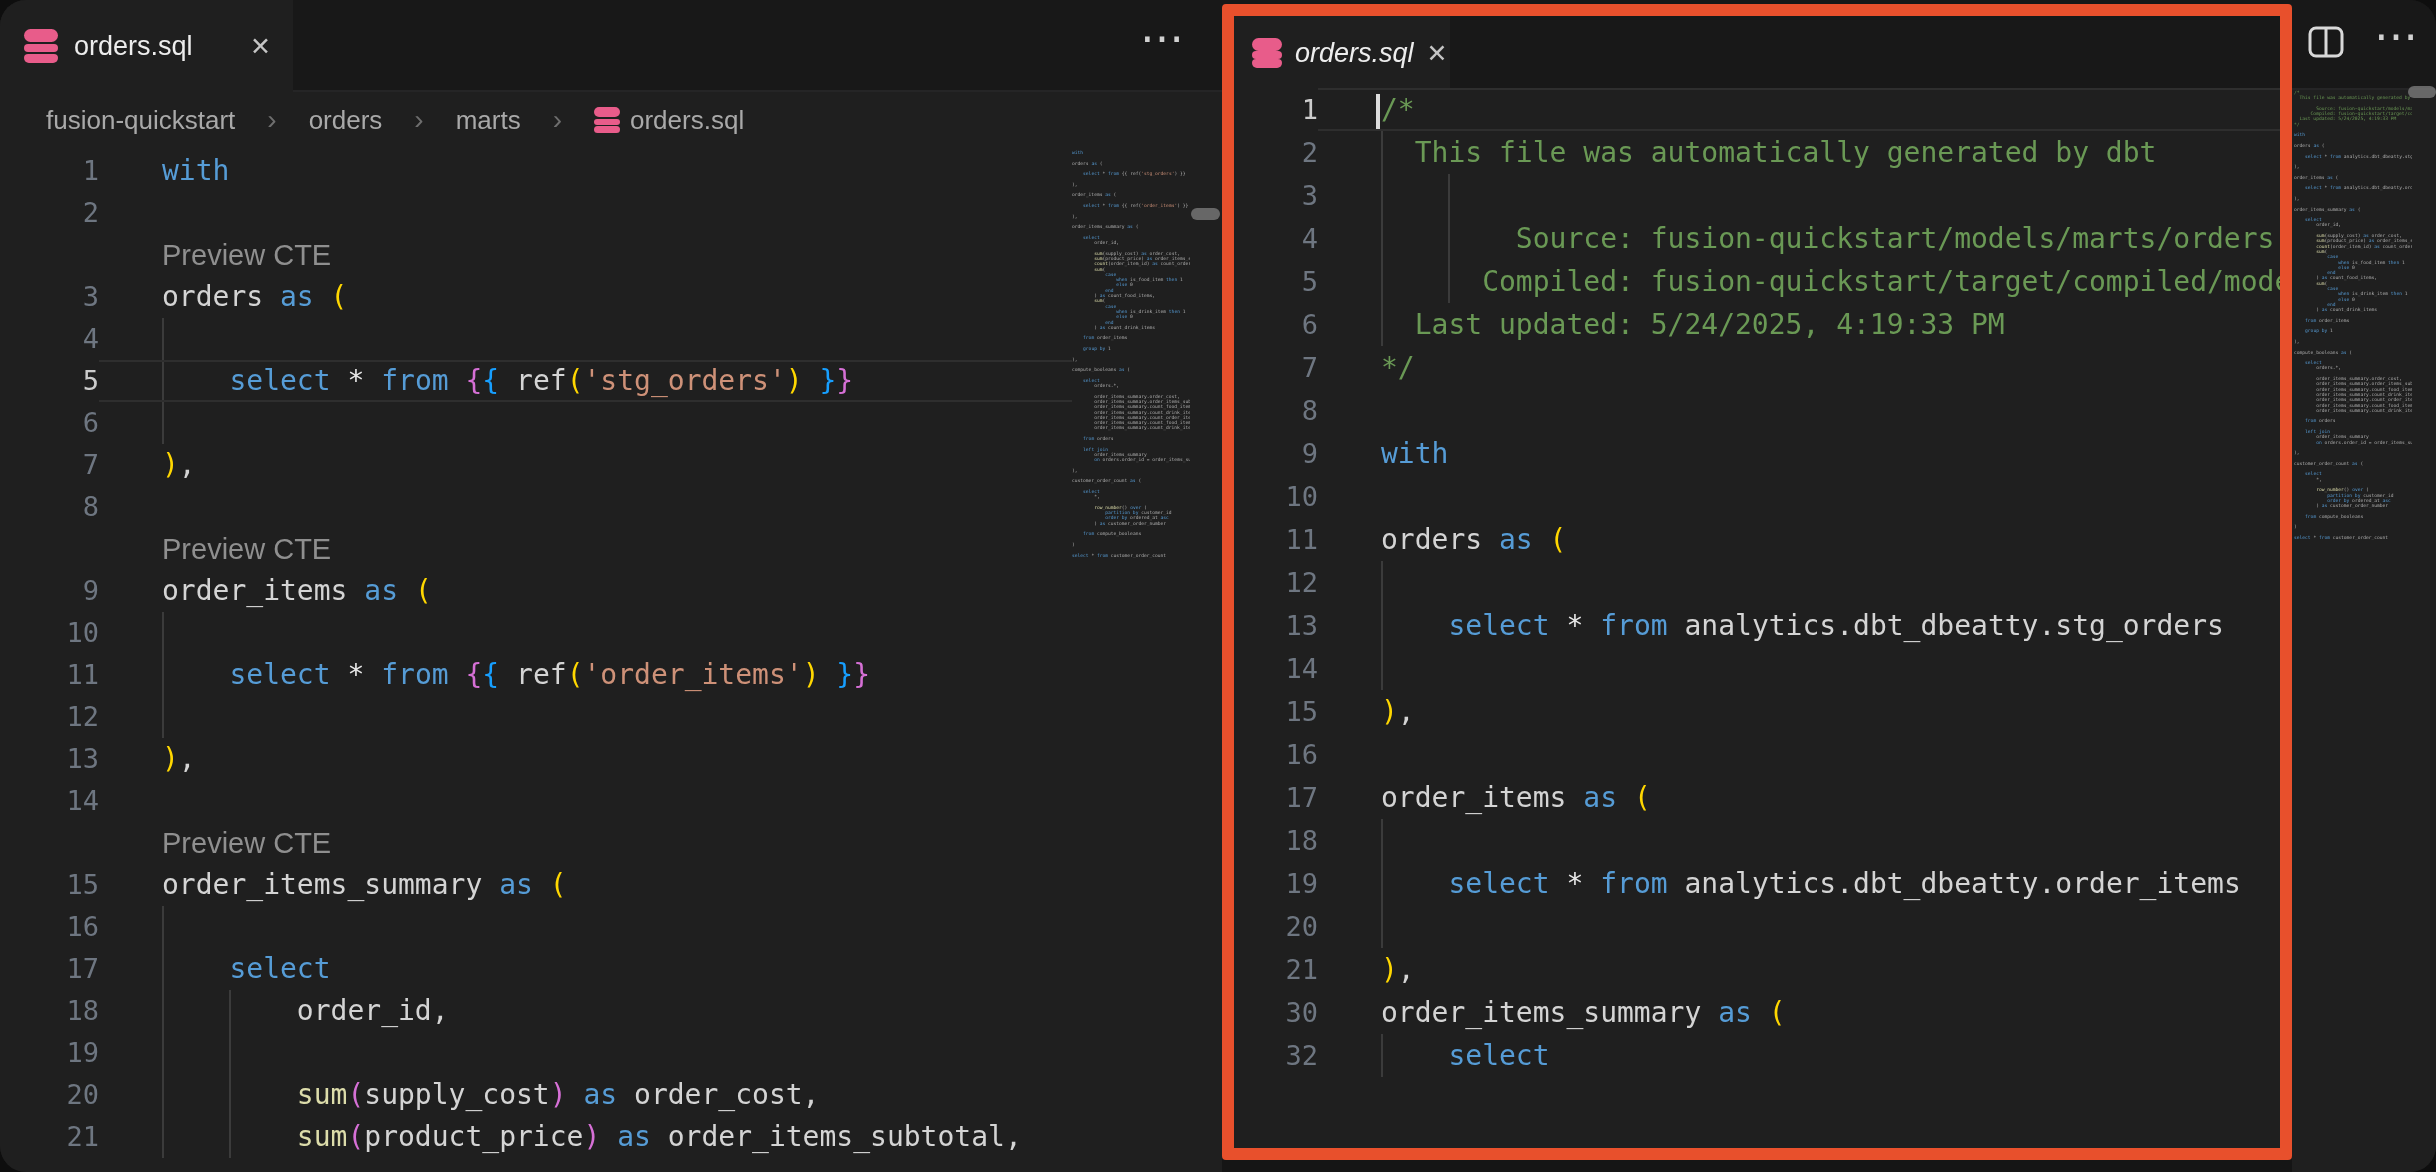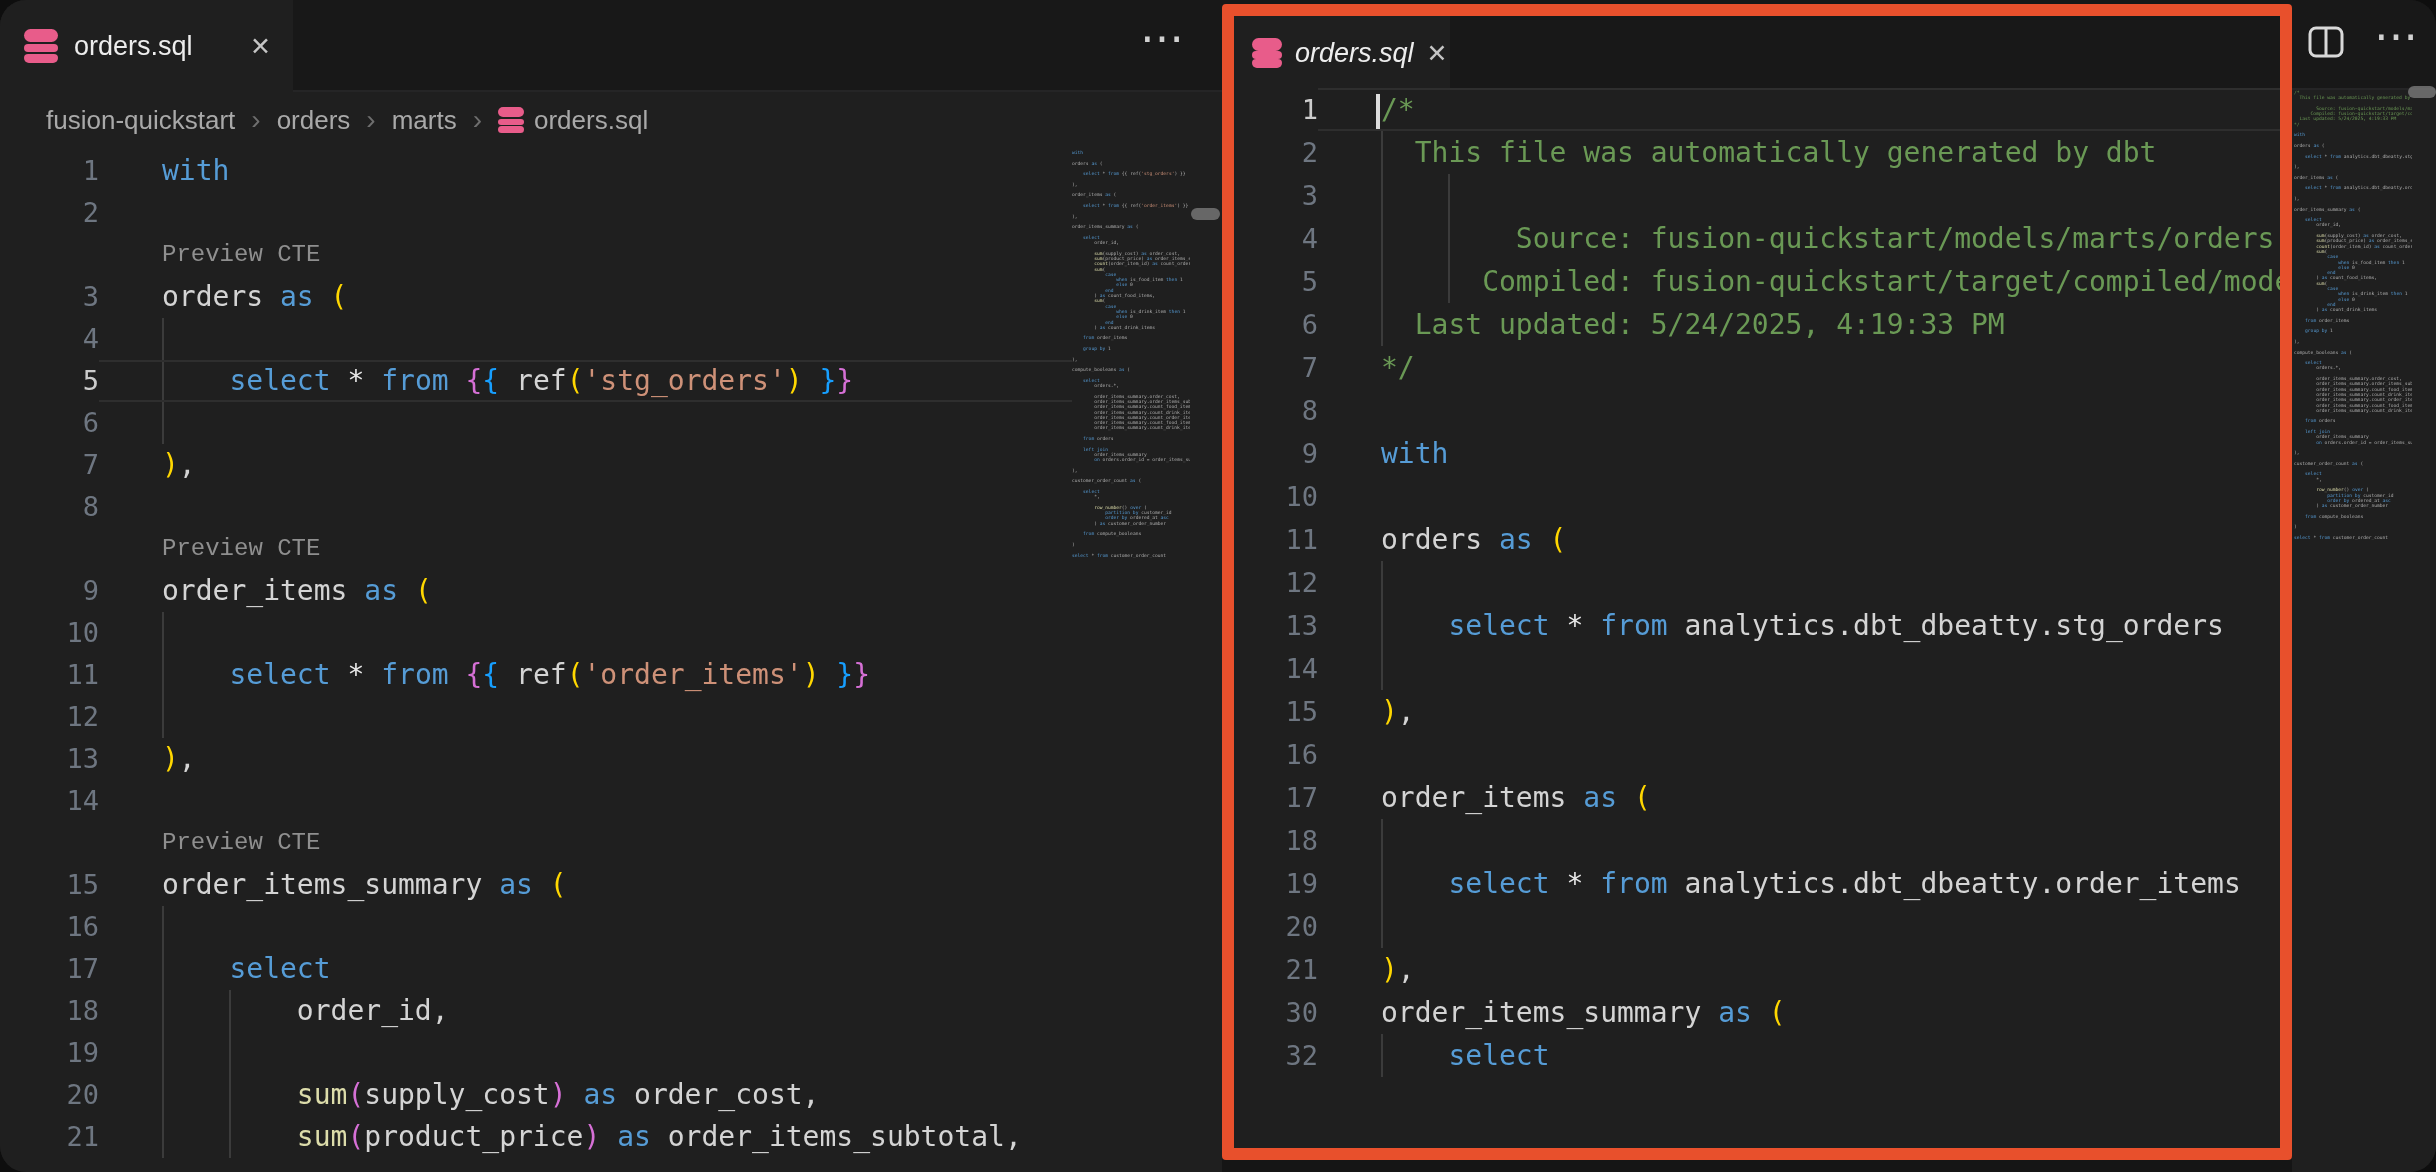--- a/index.html
+++ b/index.html
@@ -18,37 +18,37 @@
   .db i{display:block;background:var(--c-icon-pink,#E85C8A);}
   .db-lg{width:34px;height:34px;}
   .db-lg i:nth-child(1){height:13px;border-radius:7px;}
   .db-lg i:nth-child(2){height:8px;border-radius:4px;}
   .db-lg i:nth-child(3){height:9px;border-radius:5px 5px 6px 6px;}
   .db-sm{width:26px;height:26px;}
   .db-sm i:nth-child(1){height:10px;border-radius:5px;}
   .db-sm i:nth-child(2){height:6px;border-radius:3px;}
   .db-sm i:nth-child(3){height:7px;border-radius:4px;}
   
-  .breadcrumbs{position:absolute;display:flex;align-items:center;gap:16px;
+  .breadcrumbs{position:absolute;display:flex;align-items:center;gap:32px;
                color:var(--c-breadcrumb,#a9a9a9);font-size:26px;}
   .breadcrumbs .sep{color:#6e6e6e;font-size:28px;}
   .breadcrumbs .crumb-file{display:flex;align-items:center;gap:10px;}
   
   .rows{position:absolute;font-family:"DejaVu Sans Mono",monospace;font-size:28px;color:var(--c-text,#d4d4d4);}
   .crow{display:flex;height:var(--rh);line-height:var(--rh);}
   .ln{flex:0 0 var(--lnw);text-align:right;color:var(--c-line-number,#6e7681);font-size:27px;}
   .ln.on{color:var(--c-line-number-active,#cccccc);}
   .content{display:block;flex:1;position:relative;padding-left:63px;white-space:pre;overflow:hidden;box-sizing:border-box;}
   .content.hl{border-top:2px solid var(--c-current-line-border,#2e2e2e);
               border-bottom:2px solid var(--c-current-line-border,#2e2e2e);
               line-height:calc(var(--rh) - 4px);}
   .guide{position:absolute;top:0;bottom:0;width:2px;background:var(--c-guide,#3b3b3b);}
   .cursor{position:absolute;left:58px;top:4px;width:4px;height:35px;background:var(--c-cursor,#dcdcdc);}
   .lens{display:block;flex:1;padding-left:63px;color:var(--c-codelens,#8f8f8f);
-        font-family:Liberation Mono, monospace;font-size:24px;line-height:var(--rh);}
+        font-family:Liberation Sans, sans-serif;font-size:29px;line-height:var(--rh);}
   
   .kw{color:var(--c-keyword,#569CD6);} .id{color:var(--c-text,#d4d4d4);} .op{color:#e8e8e8;}
   .str{color:var(--c-string,#CE9178);} .fn{color:var(--c-function,#DCDCAA);} .cmt{color:var(--c-comment,#6A9955);}
   .b1{color:var(--c-bracket1,#FFD700);} .b2{color:var(--c-bracket2,#D670D6);} .b3{color:var(--c-bracket3,#179FFF);}
   
   .mm{position:absolute;width:118px;overflow:hidden;font-family:"DejaVu Sans Mono",monospace;
       font-size:4.6px;color:var(--c-minimap-text,#b0b0b0);}
   .mml{height:5.3px;line-height:5.3px;white-space:pre;overflow:hidden;}
   .mm .cmt{color:var(--c-comment,#6A9955);}
   .thumb{position:absolute;background:var(--c-thumb,#808080);opacity:.75;border-radius:6px;}

